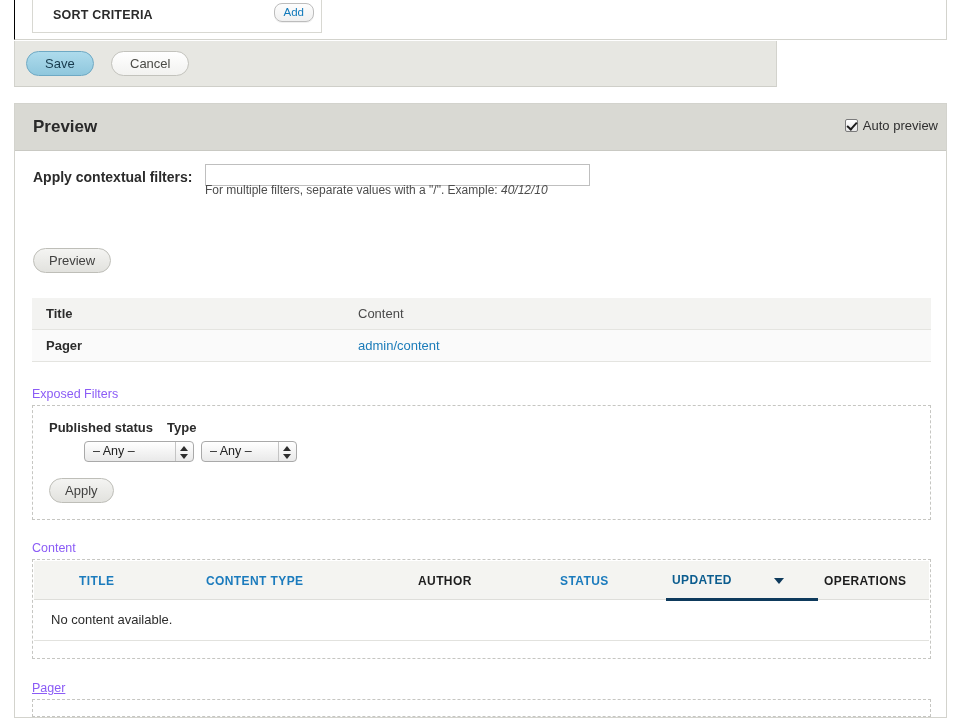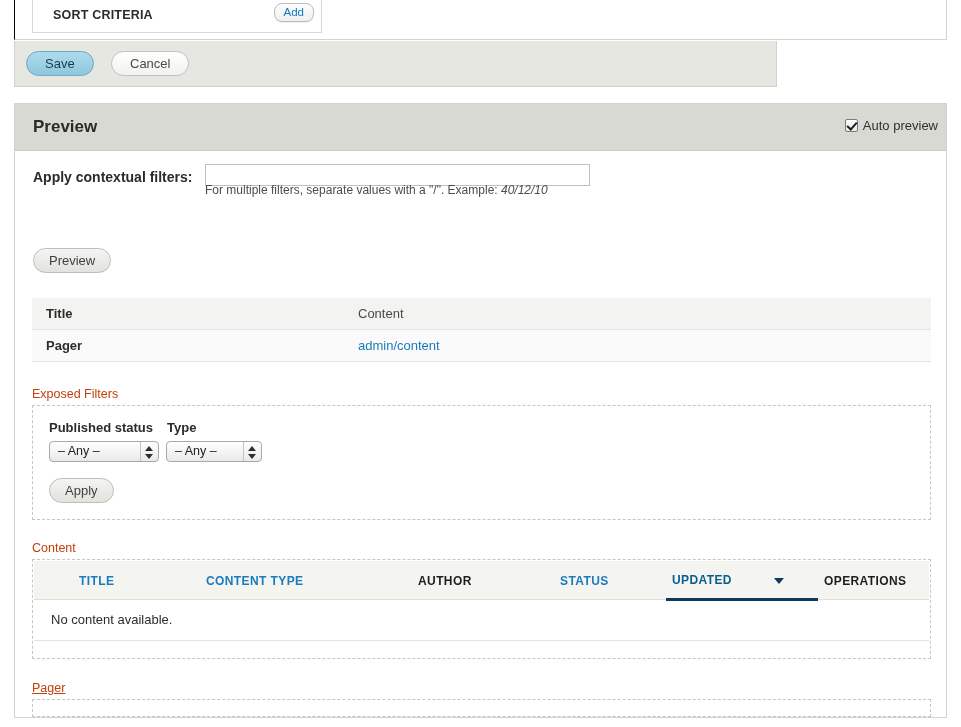--- a/index.html
+++ b/index.html
@@ -241,21 +241,21 @@
   .info-table td.v { color: #4a4a4a; }
   .info-table td.v a {
     color: #1a7bb9;
     text-decoration: none;
   }
 
   
   .sec-label {
     position: absolute;
     font-size: 12.5px;
-    color: #c2410c;
+    color: #8b5cf6;
   }
   .dashed-box {
     position: absolute;
     border: 1px dashed #c6c6c2;
     box-sizing: border-box;
   }
 
   .pub-label {
     position: absolute;
     left: 16px;
@@ -269,20 +269,21 @@
     position: absolute;
     top: 35px;
     height: 21px;
     border: 1px solid #a9a9a9;
     border-radius: 4px;
     background: linear-gradient(#ffffff, #e9e9e9);
     font-size: 12.5px;
     color: #222;
     box-sizing: border-box;
     cursor: pointer;
+    margin-left: 35px;
   }
   .sel span.lbl {
     position: absolute;
     left: 8px;
     top: 2px;
   }
   .sel .steppers {
     position: absolute;
     right: 4px;
     top: 2px;

